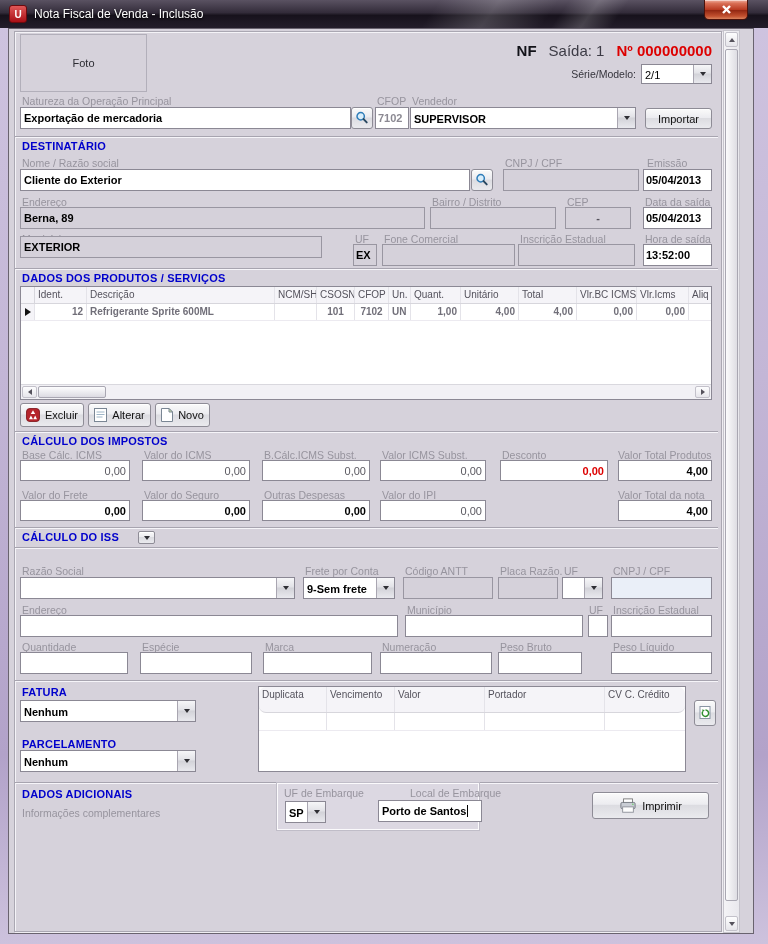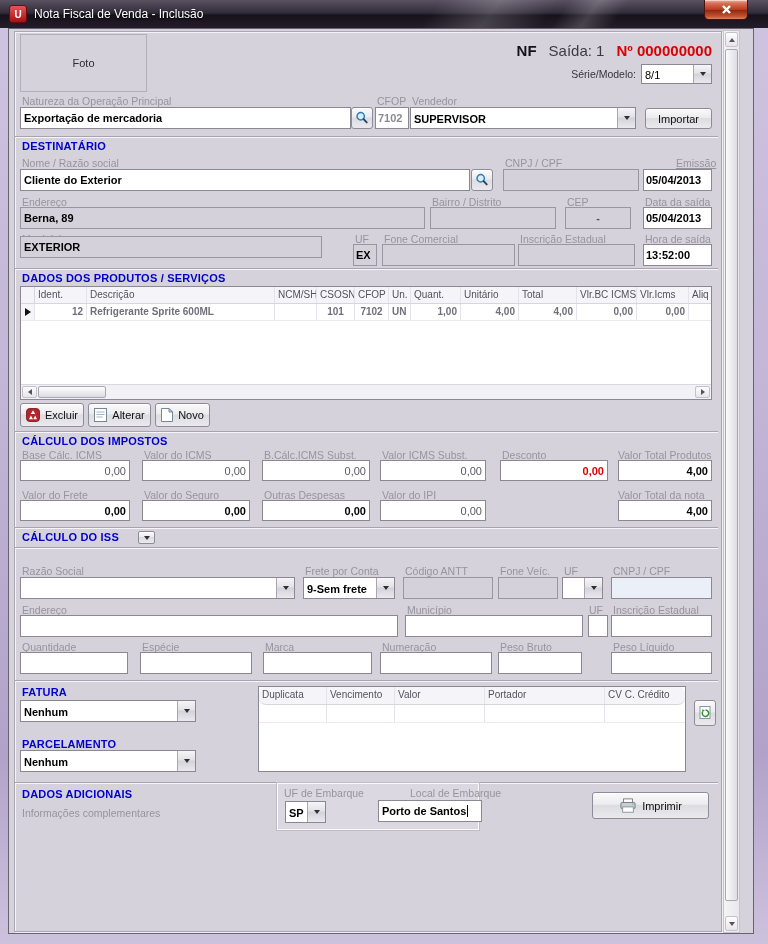--- a/index.html
+++ b/index.html
@@ -54,21 +54,21 @@
   .thead .tc{color:#54525c;}
   .tdata{height:17px;border-bottom:1px solid #eceaf0;}
   .tdata .tc{color:#716f79;font-weight:bold;}
   .hscroll{position:absolute;left:0;bottom:0;width:100%;height:15px;background:#f2f1f5;border-top:1px solid #d9d8de;box-sizing:border-box;}
   .sbtn{position:absolute;top:1px;width:15px;height:12px;background:linear-gradient(180deg,#fdfdfe,#e7e6eb);
         border:1px solid #c3c1ca;border-radius:2px;display:flex;align-items:center;justify-content:center;box-sizing:border-box;}
   .hthumb{position:absolute;left:17px;top:1px;width:68px;height:12px;background:linear-gradient(180deg,#fdfdfe,#dcdbe2);
         border:1px solid #a9a7b2;border-radius:2px;box-sizing:border-box;}
   
   .ftable{position:absolute;left:258px;top:686px;width:428px;height:86px;background:#fff;border:1px solid #8b8894;box-sizing:border-box;}
-  .ftable .thead{height:18px;border-radius:7px;}
+  .ftable .thead{height:26px;border-radius:7px;}
   .ftable .tdata{height:18px;background:#fff;}
   .ftable .tdata .tc{font-weight:normal;}
   
   .vscroll{position:absolute;left:723px;top:30px;width:17px;height:903px;background:linear-gradient(90deg,#f4f3f6,#e9e8ed);
         border:1px solid #c6c4cc;box-sizing:border-box;}
   .vsbtn{position:absolute;left:1px;width:13px;height:15px;background:linear-gradient(180deg,#fdfdfe,#e6e5ea);
         border:1px solid #c3c1ca;border-radius:2px;display:flex;align-items:center;justify-content:center;box-sizing:border-box;}
   .vthumb{position:absolute;left:1px;top:18px;width:13px;height:852px;background:linear-gradient(90deg,#fbfbfc,#dedde3);
         border:1px solid #a9a7b2;border-radius:2px;box-sizing:border-box;}
   .caret{display:inline-block;width:1px;height:12px;background:#000;vertical-align:-2px;margin-left:1px;}
@@ -102,21 +102,21 @@
   <div style="position:absolute;left:20px;top:34px;width:125px;height:56px;border:1px solid #b2afba;display:flex;align-items:center;justify-content:center;font-size:11px;color:#2c2c32;">
     <span>Foto</span>
   </div>
   <div style="position:absolute;left:380px;top:42px;width:332px;display:flex;justify-content:flex-end;align-items:baseline;gap:12px;">
     <span style="font-size:15px;font-weight:bold;color:#121218;">NF</span>
     <span style="font-size:15px;color:#3c3b45;">Saída: 1</span>
     <span style="font-size:15px;font-weight:bold;color:#dd0000;">Nº 000000000</span>
   </div>
   <div class="lbl" style="left:540px;top:68px;width:96px;text-align:right;color:#35343c;">Série/Modelo:</div>
   <div class="combo" style="left:641px;top:64px;width:71px;height:20px;">
-    <span class="val" style="font-weight:normal;">8/1</span>
+    <span class="val" style="font-weight:normal;">2/1</span>
     <span class="cbtn">
         <span class="arr-d"></span>
       </span>
   </div>
 
   <div class="lbl" style="left:22px;top:95px;">Natureza da Operação Principal</div>
   <input class="in" style="left: 20px; top: 107px; width: 331px; height: 22px;" readonly="" value="Exportação de mercadoria">
   <div class="btn tool" style="left:351px;top:107px;width:22px;height:22px;">
     <svg width="14" height="14" viewBox="0 0 16 16">
       <circle cx="6.5" cy="6" r="4.2" fill="#d9eefb" stroke="#2e7cb8" stroke-width="1.7"></circle>
@@ -142,21 +142,21 @@
   <div class="lbl" style="left:22px;top:157px;">Nome / Razão social</div>
   <input class="in" style="left: 20px; top: 169px; width: 450px; height: 22px;" readonly="" value="Cliente do Exterior">
   <div class="btn tool" style="left:471px;top:169px;width:22px;height:22px;">
     <svg width="14" height="14" viewBox="0 0 16 16">
       <circle cx="6.5" cy="6" r="4.2" fill="#d9eefb" stroke="#2e7cb8" stroke-width="1.7"></circle>
       <line x1="9.8" y1="9.2" x2="13.4" y2="13" stroke="#28475f" stroke-width="2.2" stroke-linecap="round"></line>
     </svg>
   </div>
   <div class="lbl" style="left:505px;top:157px;">CNPJ / CPF</div>
   <input class="in ro" style="left: 503px; top: 169px; width: 136px; height: 22px;" readonly="" value="">
-  <div class="lbl" style="left:676px;top:157px;text-decoration:underline;">Emissão</div>
+  <div class="lbl" style="left:647px;top:157px;">Emissão</div>
   <input class="in" style="left: 643px; top: 169px; width: 69px; height: 22px; padding: 0px 2px;" readonly="" value="05/04/2013">
 
   <div class="lbl" style="left:22px;top:196px;">Endereço</div>
   <input class="in ro" style="left: 20px; top: 207px; width: 405px; height: 22px;" readonly="" value="Berna, 89">
   <div class="lbl" style="left:432px;top:196px;">Bairro / Distrito</div>
   <input class="in ro" style="left: 430px; top: 207px; width: 126px; height: 22px;" readonly="" value="">
   <div class="lbl" style="left:567px;top:196px;">CEP</div>
   <input class="in ro" style="left: 565px; top: 207px; width: 66px; height: 22px; text-align: center; color: rgb(85, 82, 92);" readonly="" value="-">
   <div class="lbl" style="left:645px;top:196px;">Data da saída</div>
   <input class="in" style="left: 643px; top: 207px; width: 69px; height: 22px; padding: 0px 2px;" readonly="" value="05/04/2013">
@@ -289,21 +289,21 @@
   </div>
   <div class="lbl" style="left:305px;top:565px;">Frete por Conta</div>
   <div class="combo" style="left:303px;top:577px;width:92px;height:22px;">
     <span class="val">9-Sem frete</span>
     <span class="cbtn">
         <span class="arr-d"></span>
       </span>
   </div>
   <div class="lbl" style="left:405px;top:565px;">Código ANTT</div>
   <input class="in ro" style="left: 403px; top: 577px; width: 90px; height: 22px;" readonly="">
-  <div class="lbl" style="left:500px;top:565px;">Fone Veíc.</div>
+  <div class="lbl" style="left:500px;top:565px;">Placa Razão.</div>
   <input class="in ro" style="left: 498px; top: 577px; width: 60px; height: 22px;" readonly="">
   <div class="lbl" style="left:564px;top:565px;">UF</div>
   <div class="combo" style="left:562px;top:577px;width:41px;height:22px;">
     <span class="val"></span>
     <span class="cbtn">
         <span class="arr-d"></span>
       </span>
   </div>
   <div class="lbl" style="left:613px;top:565px;">CNPJ / CPF</div>
   <input class="in" style="left: 611px; top: 577px; width: 101px; height: 22px; background: rgb(234, 239, 248);" readonly="">

